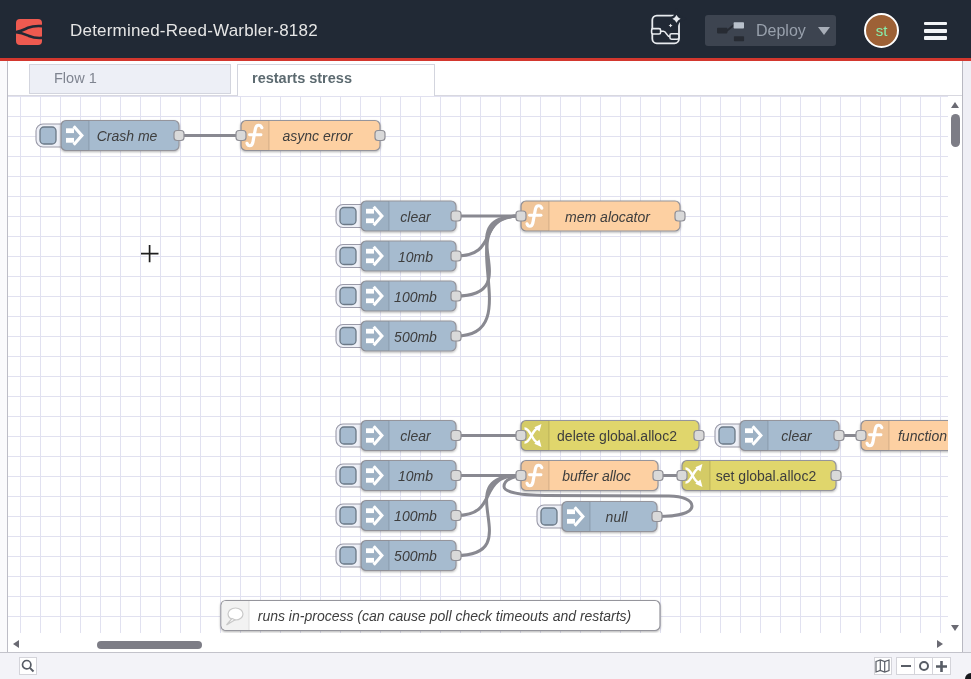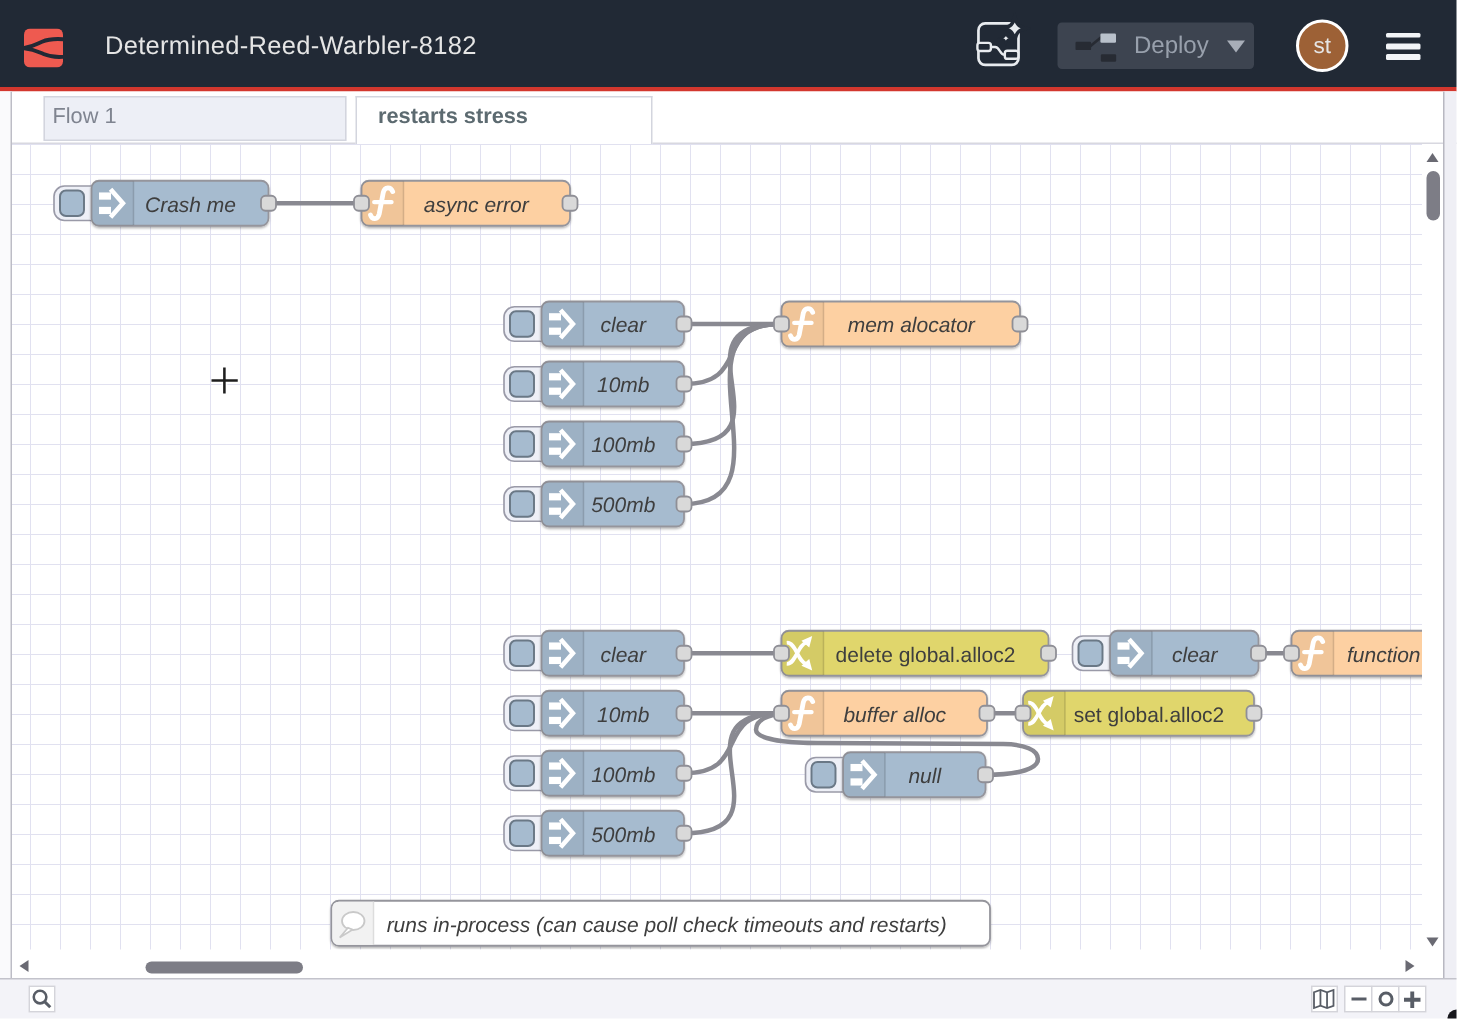--- a/index.html
+++ b/index.html
@@ -33,30 +33,30 @@
   <div class="abs" style="left:705px;top:15px;width:131px;height:31px;background:#3d4450;border-radius:3px;">
     <div class="abs" style="left:7px;top:3px;"><svg width="36" height="28" viewBox="0 0 36 28">
           <path d="M 14,13.5 L 22.5,6.5" stroke="#272b33" stroke-width="1.8"></path>
           <rect x="5" y="9.8" width="10.4" height="5.6" rx="0.8" fill="#272b33"></rect>
           <rect x="21.6" y="4.3" width="10.4" height="6.2" rx="0.8" fill="#b9c1cb"></rect>
           <rect x="21.9" y="18.2" width="10.2" height="5" rx="0.8" fill="#272b33"></rect>
         </svg></div>
     <div class="abs" style="left:51px;top:6.5px;font-size:16px;color:#98a0ac;">Deploy</div>
     <div class="abs" style="left:113px;top:12px;width:0;height:0;border-left:6.5px solid transparent;border-right:6.5px solid transparent;border-top:8px solid #a8aeb8;"></div>
   </div>
-  <div class="abs" style="left:864px;top:12.5px;width:35px;height:35px;border-radius:50%;background:#9d6136;border:2.5px solid #fff;color:#e5e5e5;font-size:15px;display:flex;align-items:center;justify-content:center;">st</div>
+  <div class="abs" style="left:864px;top:12.5px;width:35px;height:35px;border-radius:50%;background:#9d6136;border:2.5px solid #fff;color:#86efac;font-size:15px;display:flex;align-items:center;justify-content:center;">st</div>
   <div class="abs" style="left:923.5px;top:21.5px;">
     <div style="width:23px;height:3.8px;background:#f2f4f7;border-radius:1px;margin-bottom:3.7px;"></div>
     <div style="width:23px;height:3.8px;background:#f2f4f7;border-radius:1px;margin-bottom:3.7px;"></div>
     <div style="width:23px;height:3.8px;background:#f2f4f7;border-radius:1px;"></div>
   </div>
 </div>
 <div class="abs" id="redline"></div>
 <div class="abs" id="tabbar">
-  <div class="abs" style="left:29px;top:2.5px;width:202px;height:30.5px;background:#edeff6;border:1px solid #d3d5de;color:#7f8490;font-size:14.5px;line-height:27.5px;padding-left:5px;">Flow 1</div>
+  <div class="abs" style="left:29px;top:2.5px;width:202px;height:30.5px;background:#edeff6;border:1px solid #d3d5de;color:#7f8490;font-size:14.5px;line-height:27.5px;padding-left:24px;">Flow 1</div>
   <div class="abs" style="left:237px;top:2.5px;width:198px;height:33px;background:#fff;border:1px solid #d3d5de;border-bottom:none;color:#5c6a70;font-size:14.5px;font-weight:bold;line-height:27.5px;padding-left:14px;">restarts stress</div>
   <svg class="abs" style="left:905px;top:69px;" width="60" height="20" viewBox="0 0 60 20">
     <path d="M 10,3 L 10,15 M 4,9 L 16,9" stroke="#565b63" stroke-width="2.6"></path>
     <polygon points="37.5,7 46.5,7 42,13" fill="#565b63"></polygon>
   </svg>
 </div>
 <div class="abs" style="left:0;top:61px;width:8px;height:591px;background:#fafafc;border-right:1px solid #bdbdc6;"></div>
 <div class="abs" id="canvas">
     <svg width="940" height="556" viewBox="8 96 940 556" font-family="Liberation Sans, sans-serif">
       <defs>

